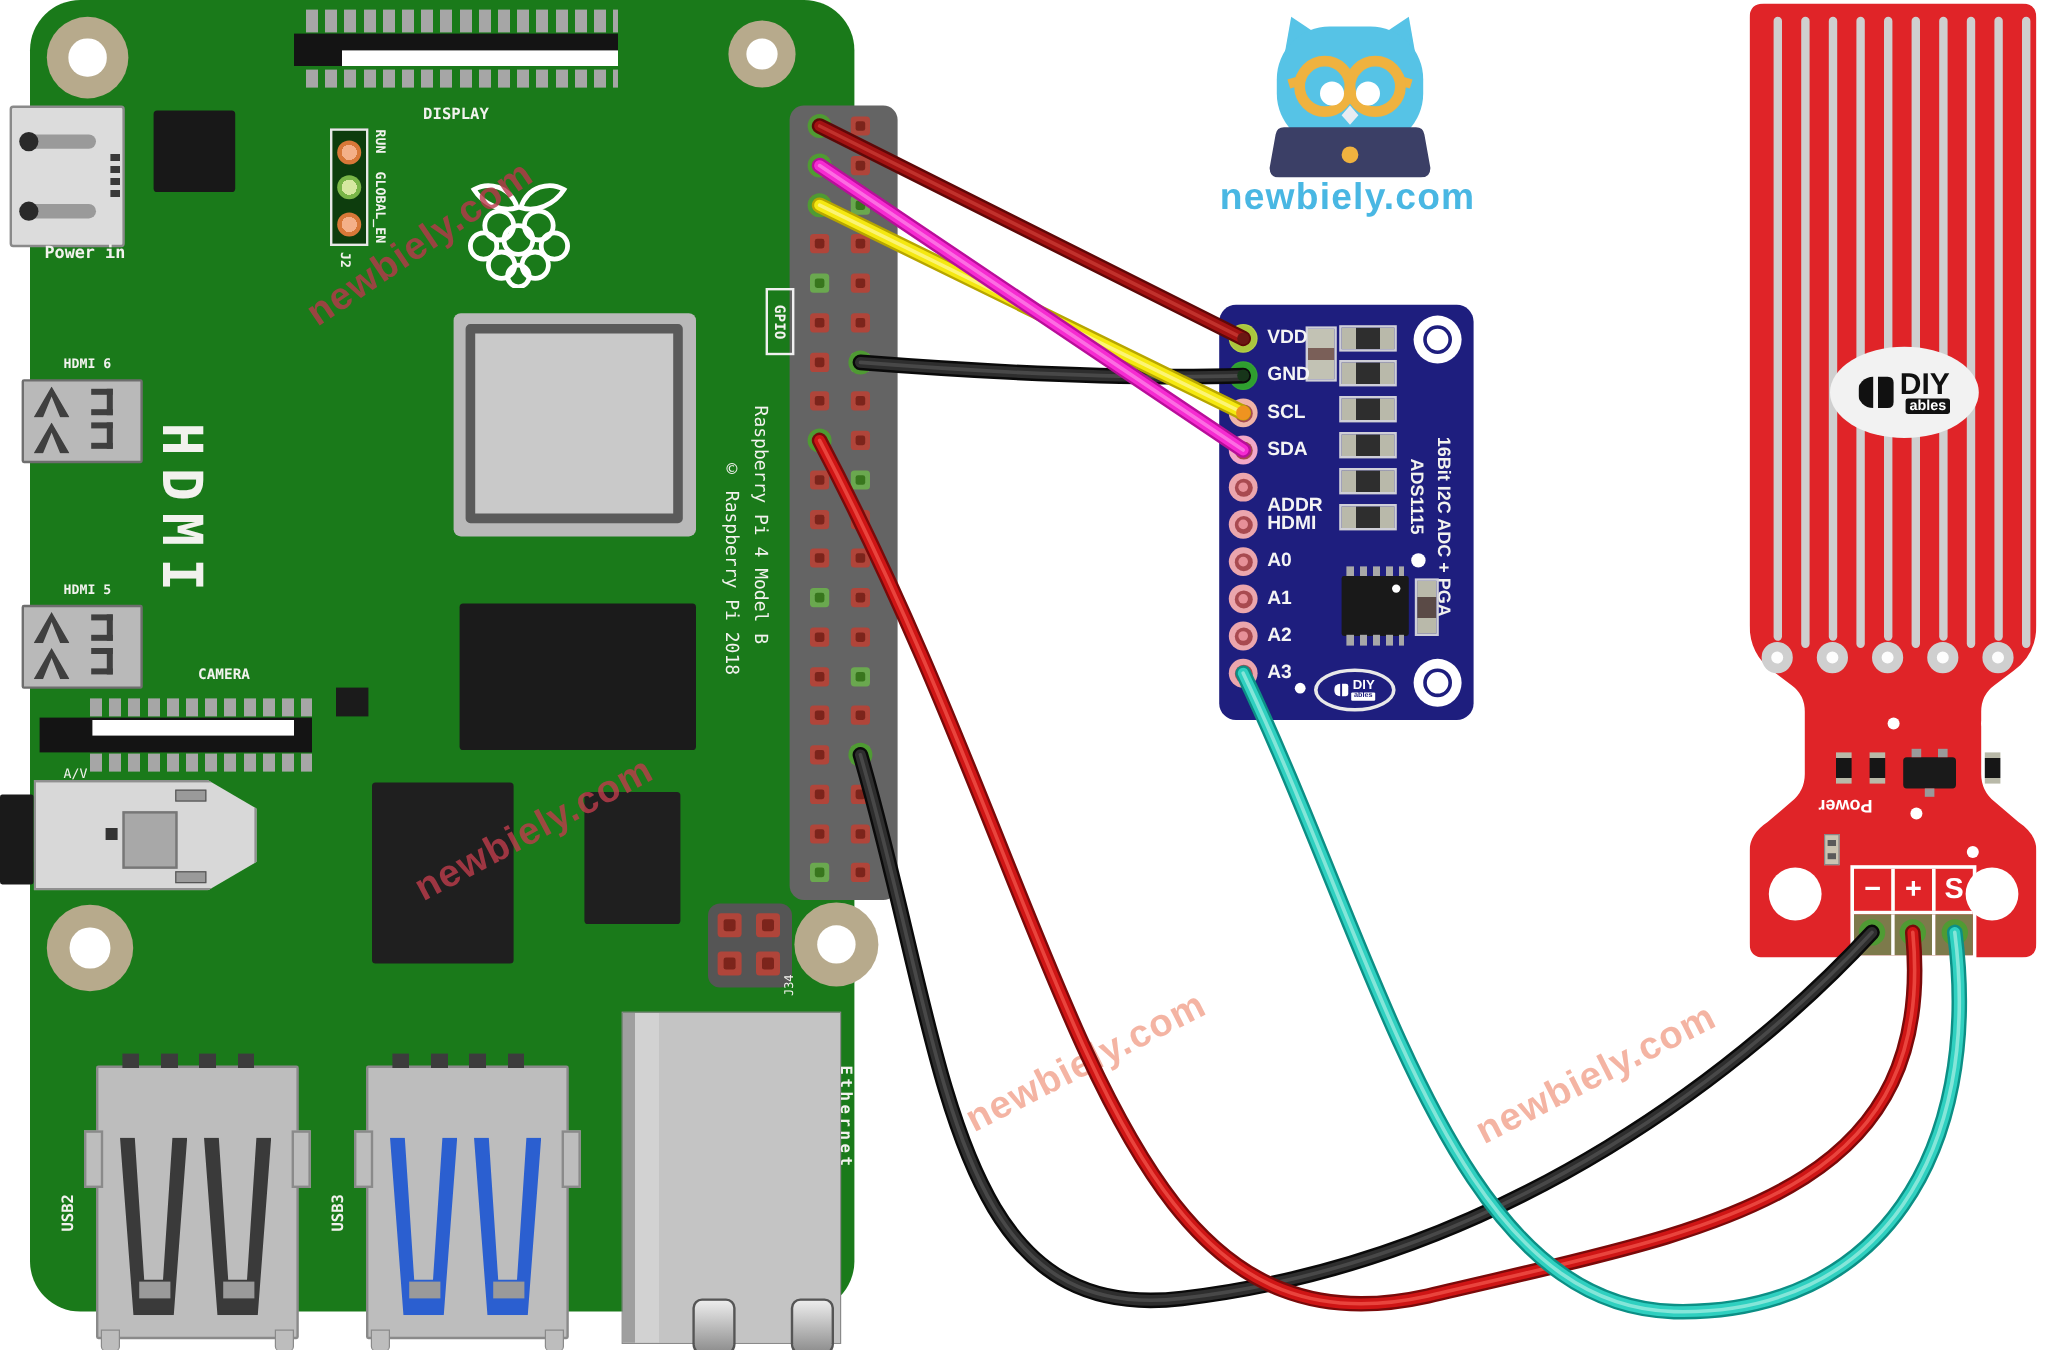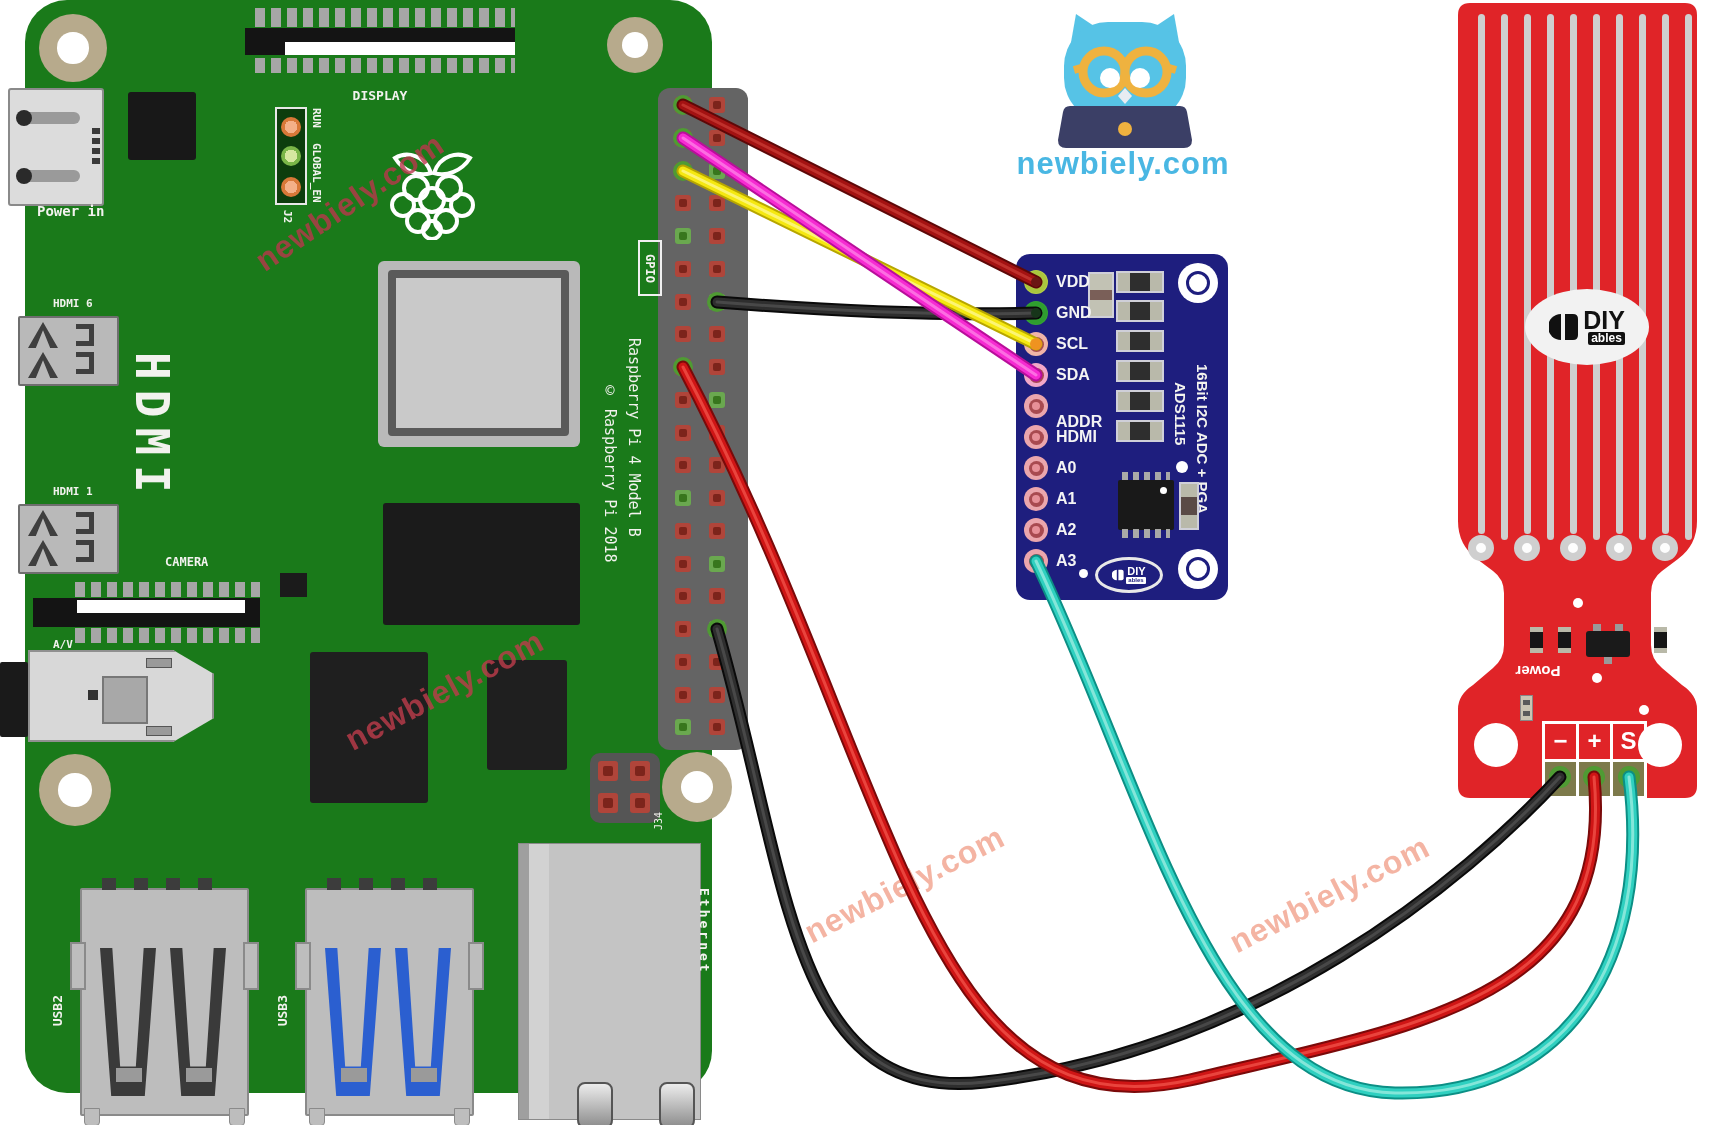--- a/index.html
+++ b/index.html
@@ -116,36 +116,36 @@
     <div class="abs white vtext" style="left:100px;top:352px;height:210px;font-size:46px;font-weight:bold;letter-spacing:10px;font-family:'DejaVu Sans Mono',monospace;">HDMI</div>
 
     <div class="abs mono white" style="left:28px;top:297px;font-size:11px;font-weight:bold;">HDMI 6</div>
     <div class="abs" style="left:-7px;top:316px;width:97px;height:66px;background:#b9b9b9;border:2px solid #6e6e6e;border-radius:2px;">
       <div class="chev" style="left:8px;top:4px;"></div>
       <div class="chev" style="left:8px;top:34px;"></div>
       <div class="brk" style="left:56px;top:6px;"></div>
       <div class="brk" style="left:56px;top:34px;"></div>
     </div>
 
-    <div class="abs mono white" style="left:28px;top:485px;font-size:11px;font-weight:bold;">HDMI 1</div>
+    <div class="abs mono white" style="left:28px;top:485px;font-size:11px;font-weight:bold;">HDMI 5</div>
     <div class="abs" style="left:-7px;top:504px;width:97px;height:66px;background:#b9b9b9;border:2px solid #6e6e6e;border-radius:2px;">
       <div class="chev" style="left:8px;top:4px;"></div>
       <div class="chev" style="left:8px;top:34px;"></div>
       <div class="brk" style="left:56px;top:6px;"></div>
       <div class="brk" style="left:56px;top:34px;"></div>
     </div>
 
     <div class="abs mono white" style="left:140px;top:555px;font-size:12px;font-weight:bold;">CAMERA</div>
     <div class="abs teeth" style="left:50px;top:582px;width:185px;height:15px;"></div>
     <div class="abs" style="left:8px;top:598px;width:227px;height:29px;background:#141414;">
       <div class="abs" style="left:44px;top:2px;width:168px;height:13px;background:#ffffff;"></div>
     </div>
     <div class="abs teeth" style="left:50px;top:628px;width:185px;height:15px;"></div>
 
-    <div class="abs mono white" style="left:28px;top:638px;font-size:11px;font-weight:bold;">A/V</div>
+    <div class="abs mono white" style="left:28px;top:638px;font-size:11px;font-weight:normal;">A/V</div>
     <div class="abs" style="left:-25px;top:662px;width:28px;height:75px;background:#1a1a1a;border-radius:2px;"></div>
     <div class="abs" style="left:3px;top:650px;width:186px;height:92px;background:#d8d8d8;border:2px solid #909090;box-sizing:border-box;clip-path:polygon(0 0,78% 0,100% 26%,100% 74%,78% 100%,0 100%);">
       <div class="abs" style="left:72px;top:24px;width:42px;height:44px;background:#a8a8a8;border:2px solid #777;"></div>
       <div class="abs" style="left:58px;top:38px;width:10px;height:10px;background:#333;"></div>
       <div class="abs" style="left:116px;top:6px;width:24px;height:8px;background:#9a9a9a;border:1px solid #555;"></div>
       <div class="abs" style="left:116px;top:74px;width:24px;height:8px;background:#9a9a9a;border:1px solid #555;"></div>
     </div>
 
     <div class="abs" id="gpio-pins" style="left:633px;top:88px;width:90px;height:662px;background:#646464;border-radius:12px;">
         <div class="gpin" style="left: 17px; top: 9px;">

